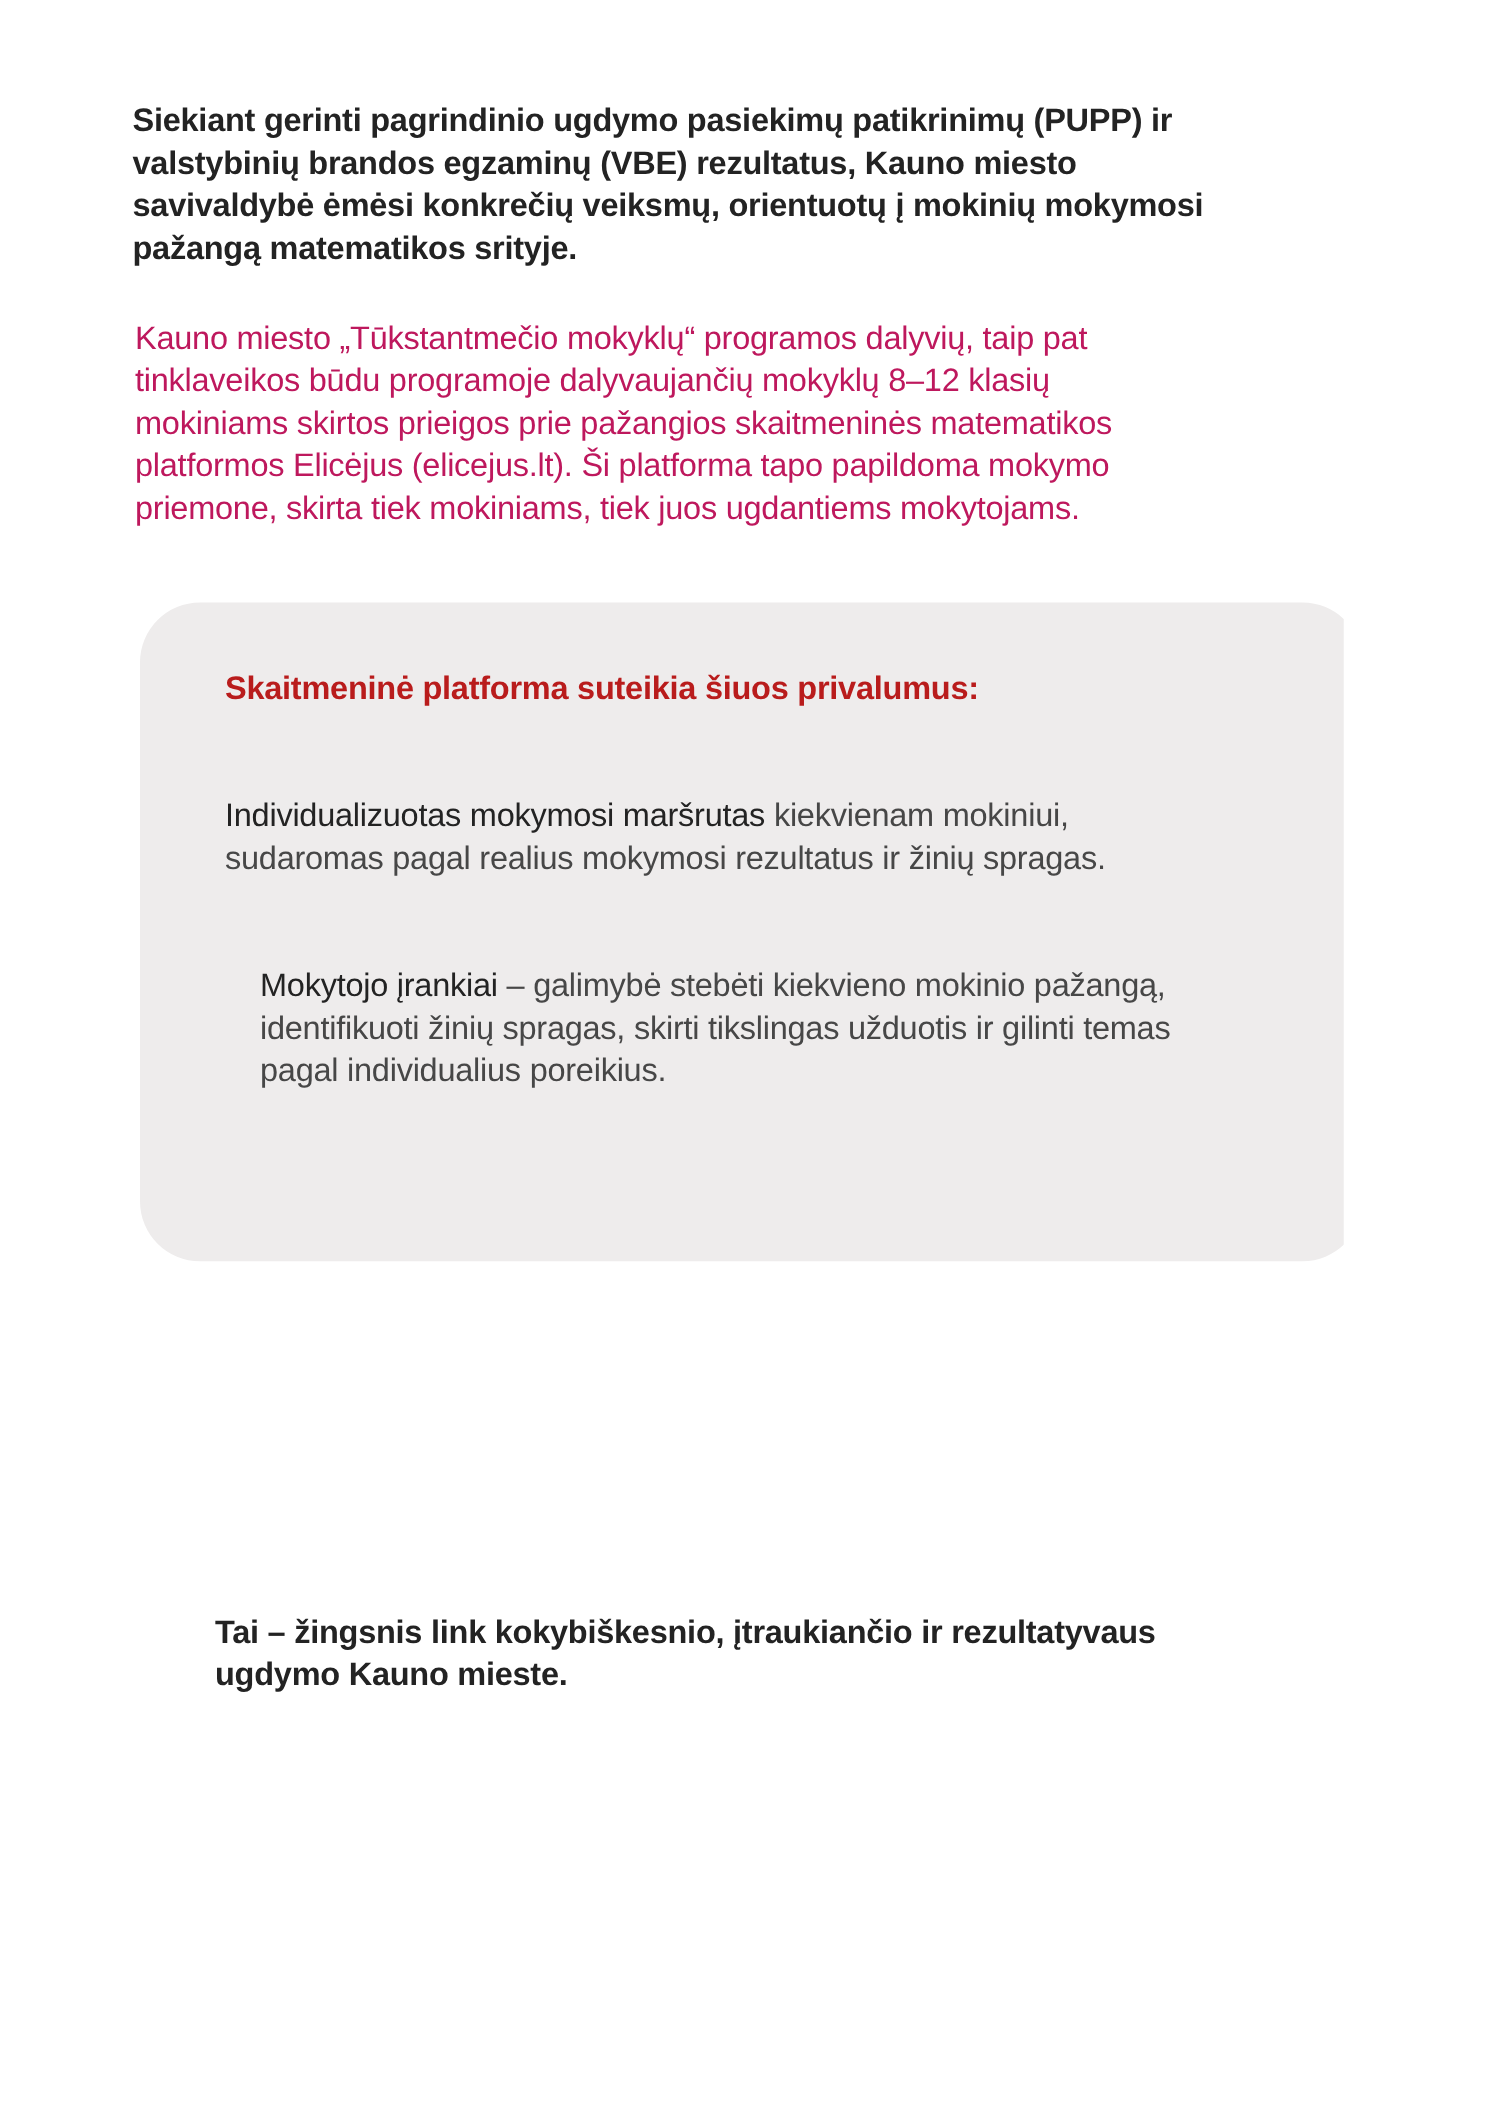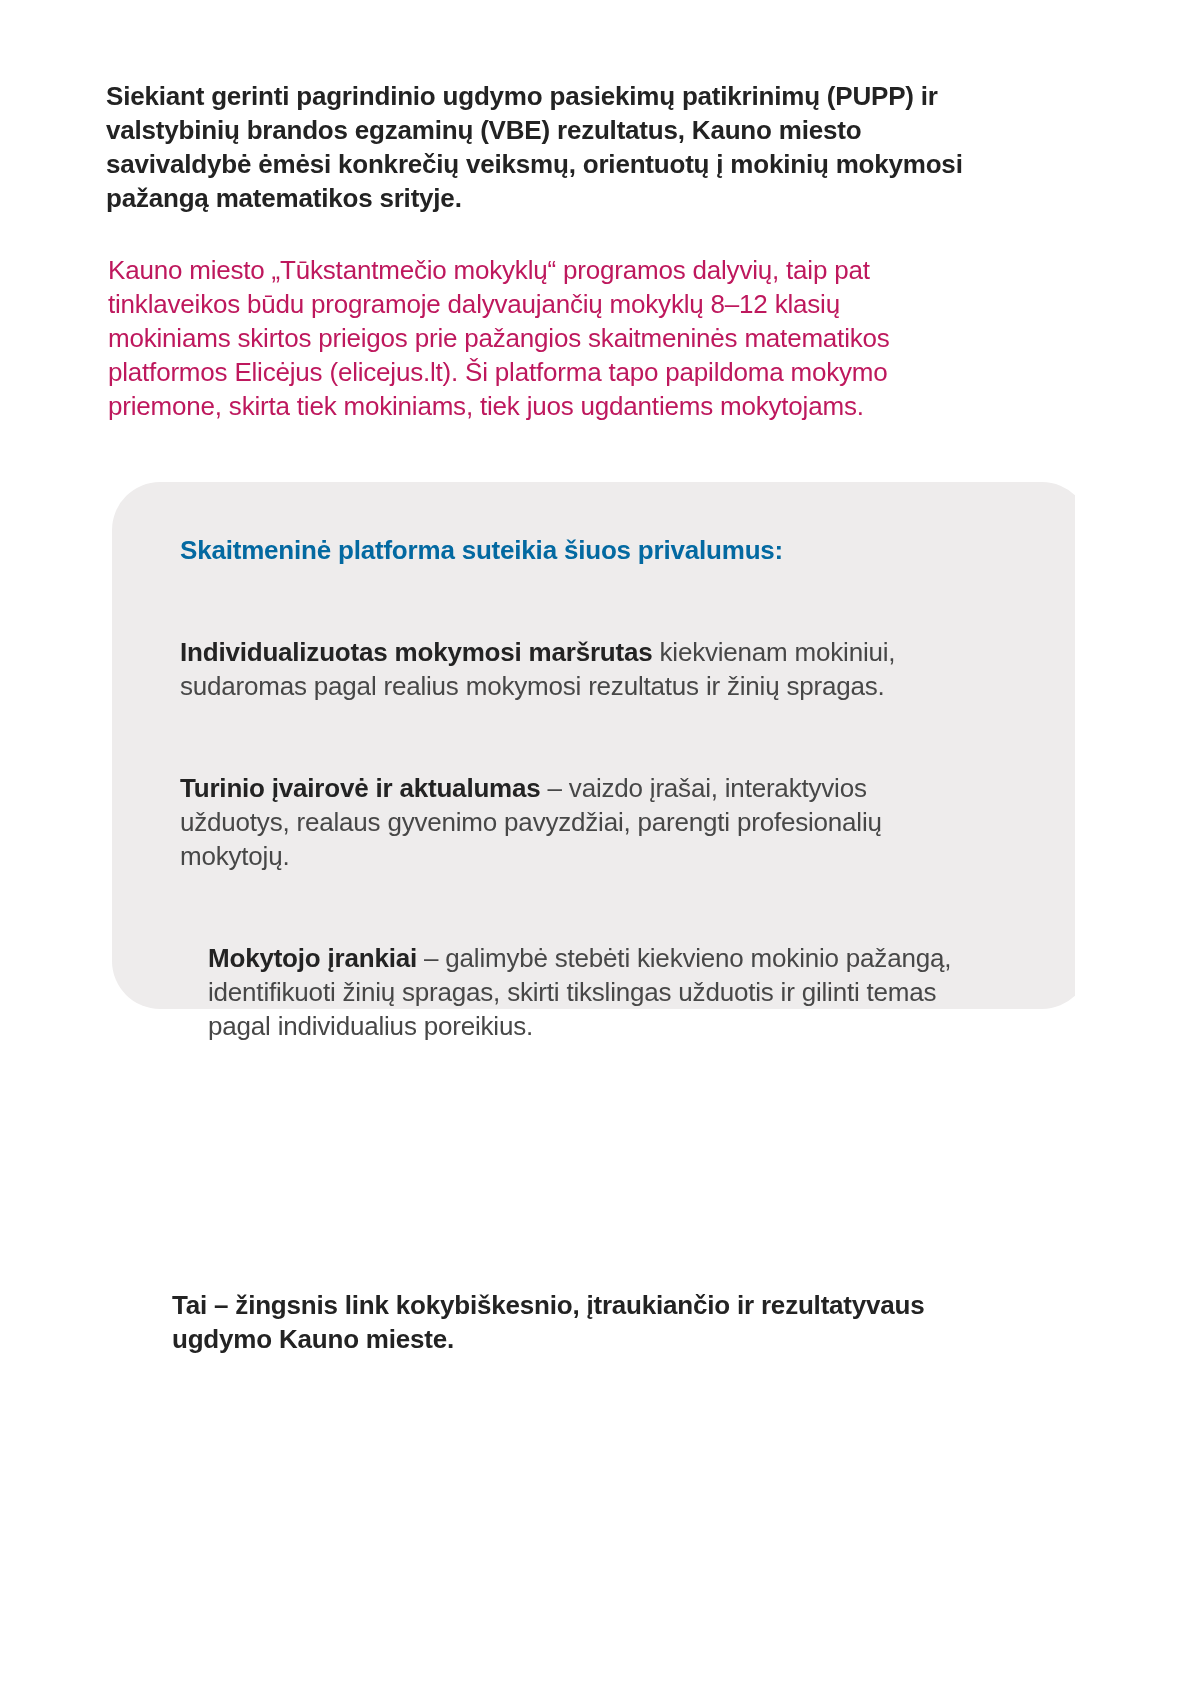--- a/index.html
+++ b/index.html
@@ -52,33 +52,33 @@
     background: #eeecec;
     border-radius: 48px;
     padding: 51px 56px 0 68px;
   }
   .benefits h2 {
     margin: 0 0 34px 0;
     font-size: 26px;
     line-height: 34px;
     letter-spacing: -0.2px;
     font-weight: 700;
-    color: #0369a1;
+    color: #b91c1c;
   }
   .benefits .item {
     margin: 0 0 34px 0;
     color: #474747;
     font-weight: 400;
   }
   .benefits .item:last-child {
     margin-bottom: 0;
     margin-left: 28px;
   }
   .benefits .item strong {
-    font-weight: 700;
+    font-weight: 400;
     color: #232323;
   }
   .outro-regular {
     position: absolute;
     left: 174px;
     top: 1048px;
     width: 960px;
   }
   .outro-bold {
     position: absolute;
@@ -105,25 +105,20 @@
 priemone, skirta tiek mokiniams, tiek juos ugdantiems mokytojams.</p>
 
   <section class="benefits">
     <h2>Skaitmeninė platforma suteikia šiuos privalumus:</h2>
 
     <p class="para item">
       <strong>Individualizuotas mokymosi maršrutas</strong><span> kiekvienam mokiniui,
 sudaromas pagal realius mokymosi rezultatus ir žinių spragas.</span>
     </p>
 
-    <p class="para item">
-      <strong>Turinio įvairovė ir aktualumas</strong><span> – vaizdo įrašai, interaktyvios
-užduotys, realaus gyvenimo pavyzdžiai, parengti profesionalių
-mokytojų.</span>
-    </p>
 
     <p class="para item">
       <strong>Mokytojo įrankiai</strong><span> – galimybė stebėti kiekvieno mokinio pažangą,
 identifikuoti žinių spragas, skirti tikslingas užduotis ir gilinti temas
 pagal individualius poreikius.</span>
     </p>
   </section>
 
 
   <p class="para bold outro-bold">Tai – žingsnis link kokybiškesnio, įtraukiančio ir rezultatyvaus

